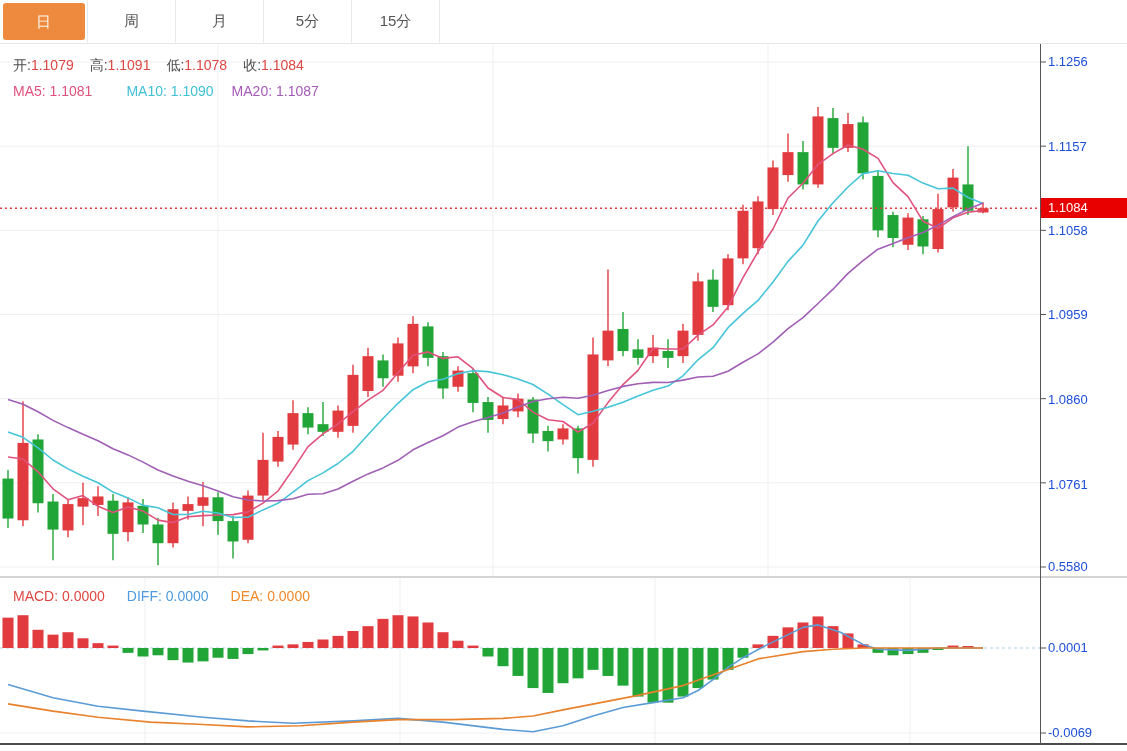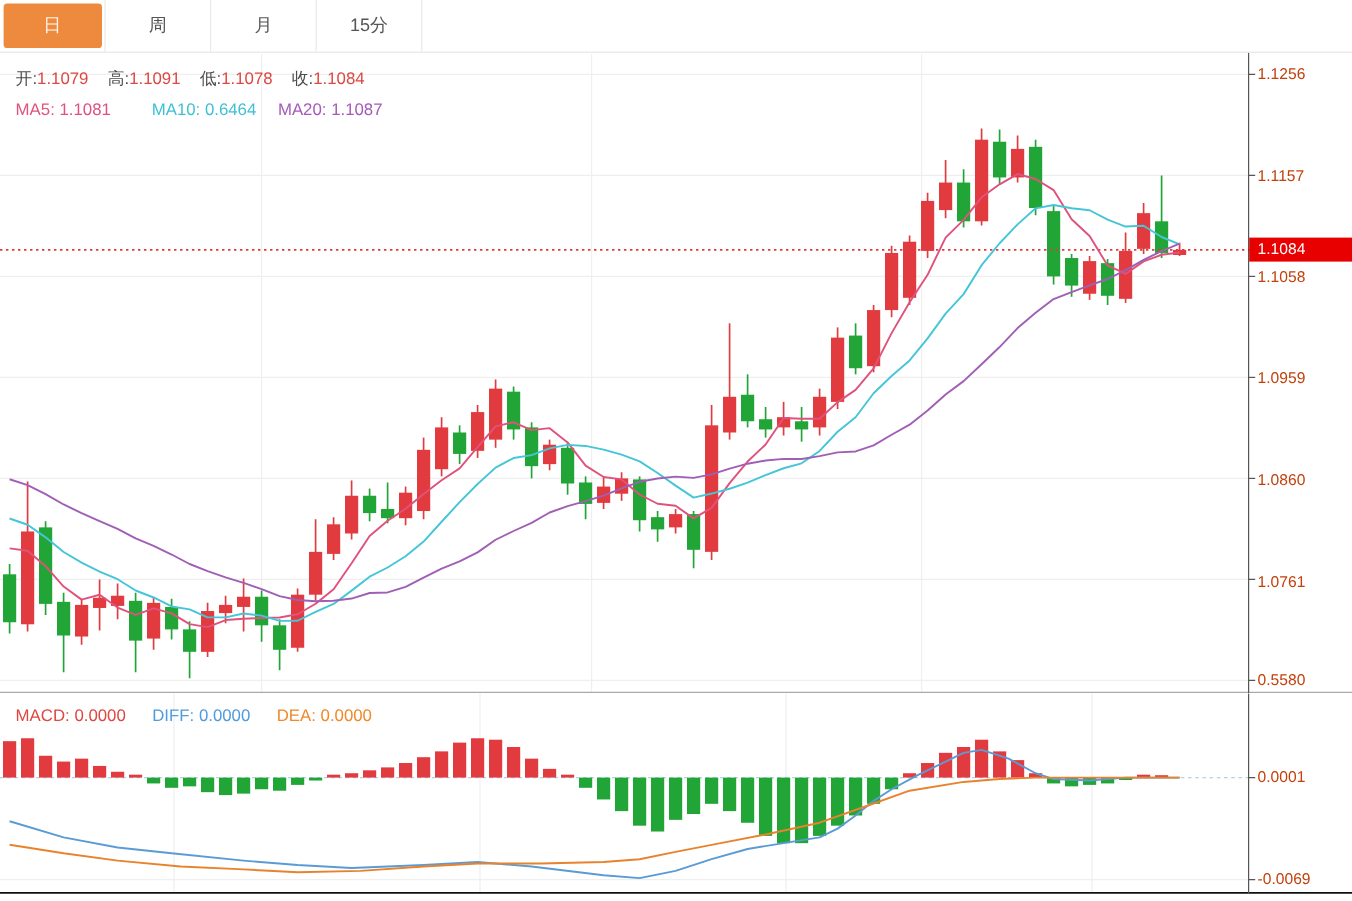--- a/index.html
+++ b/index.html
@@ -21,34 +21,35 @@
   .macd-row{top:10px;}
   .lg{color:#4d4d4d;}
   .lv{color:#de4742;margin-right:16px;}
   .ma5{color:#e0527d;margin-right:34px;}
   .ma10{color:#3fc0d4;margin-right:18px;}
   .ma20{color:#a55ab9;}
   .m-macd{color:#de4742;margin-right:22px;}
   .m-diff{color:#4f9bdd;margin-right:22px;}
   .m-dea{color:#ef8929;}
   
-  .ytick{position:absolute;left:1048px;width:78px;height:18px;line-height:18px;font-size:13px;color:#c2410c;z-index:3;}
+  .ytick{position:absolute;left:1048px;width:78px;height:18px;line-height:18px;font-size:13px;color:#1d4ed8;z-index:3;}
   .price-badge{position:absolute;left:1041px;top:154px;width:86px;height:20px;line-height:20px;background:#e80000;color:#ffffff;font-size:13px;padding-left:7px;box-sizing:border-box;z-index:4;}
 </style>
 </head>
 <body>
 
 <div class="app">
 
   <div class="tabbar">
     <div class="tab">
         <span class="pill">日</span>
       </div>
     <div class="tab">周</div>
     <div class="tab">月</div>
+    <div class="tab">5分</div>
     <div class="tab">15分</div>
   </div>
 
   <div class="main-area">
     <svg id="mainSvg" width="1127" height="534" viewBox="0 44 1127 534">
         <line x1="0" y1="62" x2="1040" y2="62" stroke="#efefef" stroke-width="1"></line>
         <line x1="0" y1="146.16666666666683" x2="1040" y2="146.16666666666683" stroke="#efefef" stroke-width="1"></line>
         <line x1="0" y1="230.33333333333366" x2="1040" y2="230.33333333333366" stroke="#efefef" stroke-width="1"></line>
         <line x1="0" y1="314.49999999999864" x2="1040" y2="314.49999999999864" stroke="#efefef" stroke-width="1"></line>
         <line x1="0" y1="398.66666666666544" x2="1040" y2="398.66666666666544" stroke="#efefef" stroke-width="1"></line>
@@ -202,21 +203,21 @@
         <line x1="1040" y1="398.66666666666544" x2="1046" y2="398.66666666666544" stroke="#555555" stroke-width="1"></line>
         <line x1="1040" y1="482.8333333333323" x2="1046" y2="482.8333333333323" stroke="#555555" stroke-width="1"></line>
         <line x1="1040" y1="566.9999999999991" x2="1046" y2="566.9999999999991" stroke="#555555" stroke-width="1"></line>
         <line x1="1040" y1="208.2289562289552" x2="1046" y2="208.2289562289552" stroke="#e80000" stroke-width="1"></line>
       </svg>
 
     <div class="legend ohlc-row">
       <span class="lg">开:</span><span class="lv">1.1079</span><span class="lg">高:</span><span class="lv">1.1091</span><span class="lg">低:</span><span class="lv">1.1078</span><span class="lg">收:</span><span class="lv">1.1084</span>
     </div>
     <div class="legend ma-row">
-      <span class="ma5"><span>MA5:</span> <span>1.1081</span></span><span class="ma10"><span>MA10:</span> <span>0.6464</span></span><span class="ma20"><span>MA20:</span> <span>1.1087</span></span>
+      <span class="ma5"><span>MA5:</span> <span>1.1081</span></span><span class="ma10"><span>MA10:</span> <span>1.1090</span></span><span class="ma20"><span>MA20:</span> <span>1.1087</span></span>
     </div>
 
     <div class="ytick" style="top:9px">1.1256</div>
     <div class="ytick" style="top:94px">1.1157</div>
     <div class="ytick" style="top:178px">1.1058</div>
     <div class="ytick" style="top:262px">1.0959</div>
     <div class="ytick" style="top:347px">1.0860</div>
     <div class="ytick" style="top:432px">1.0761</div>
     <div class="ytick" style="top:514px">0.5580</div>
     <div class="price-badge">1.1084</div>

